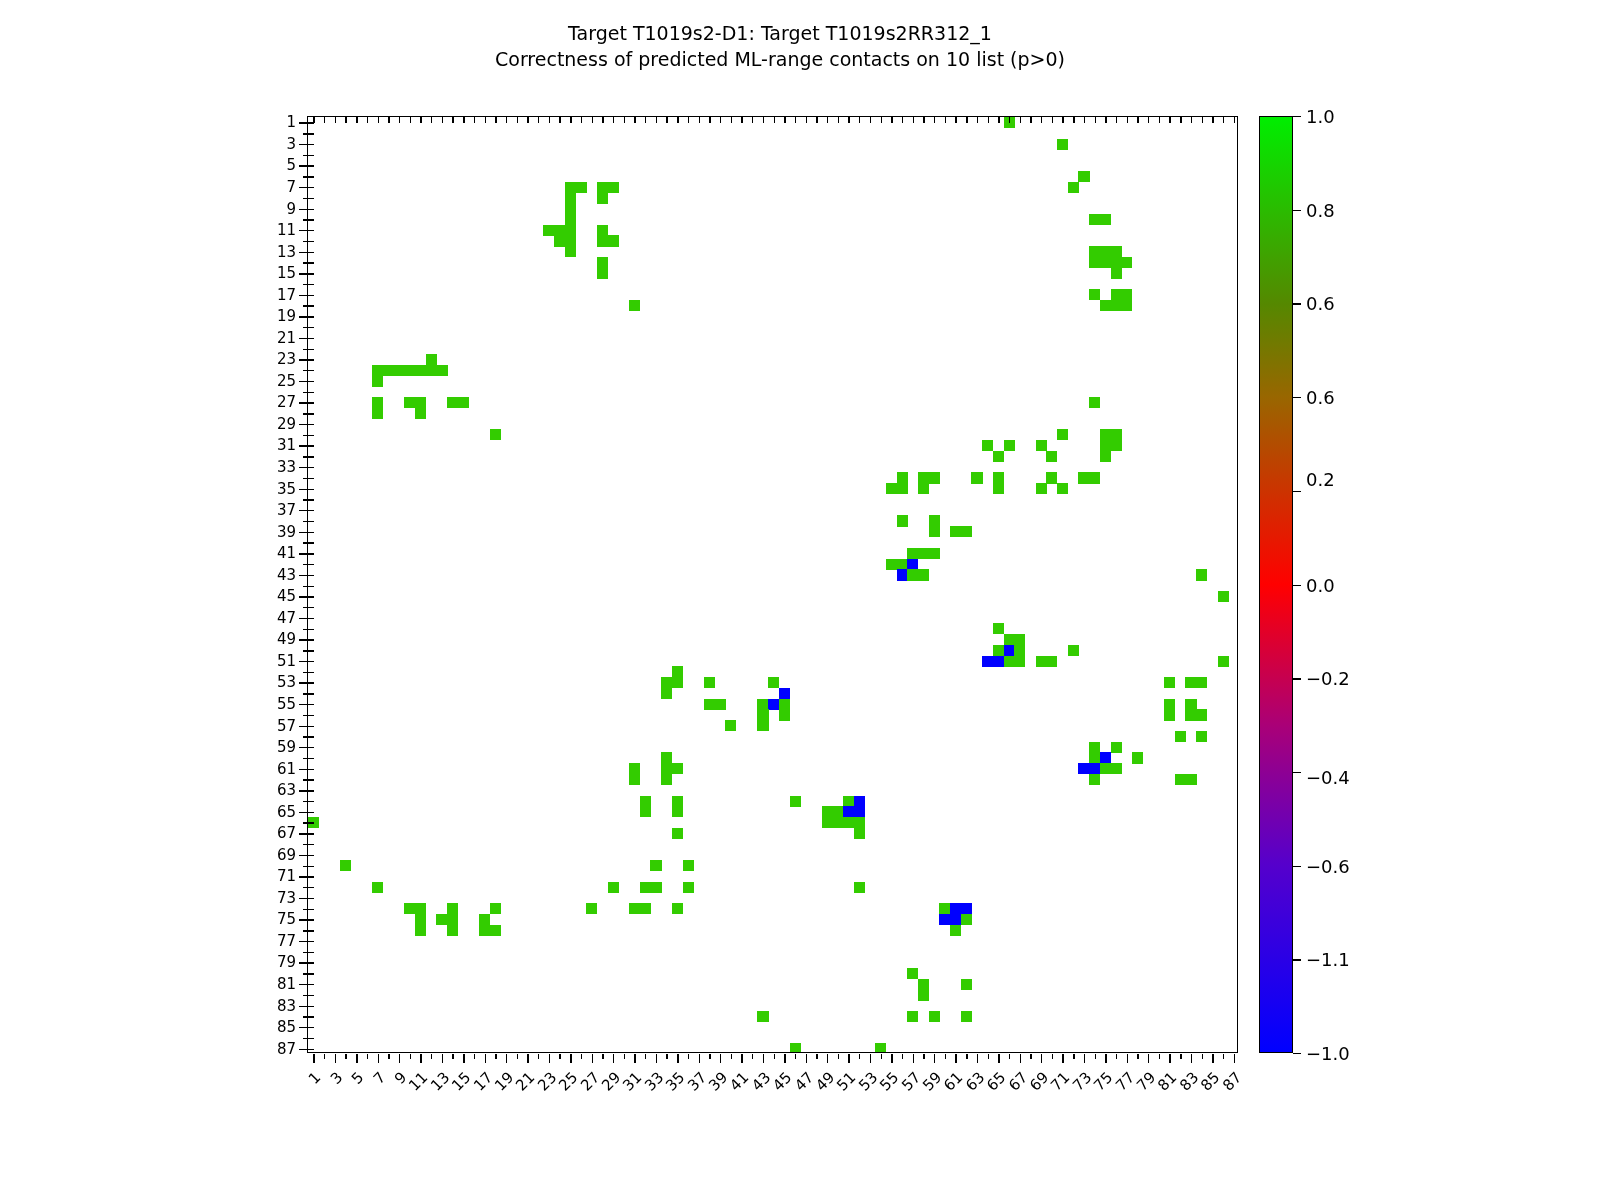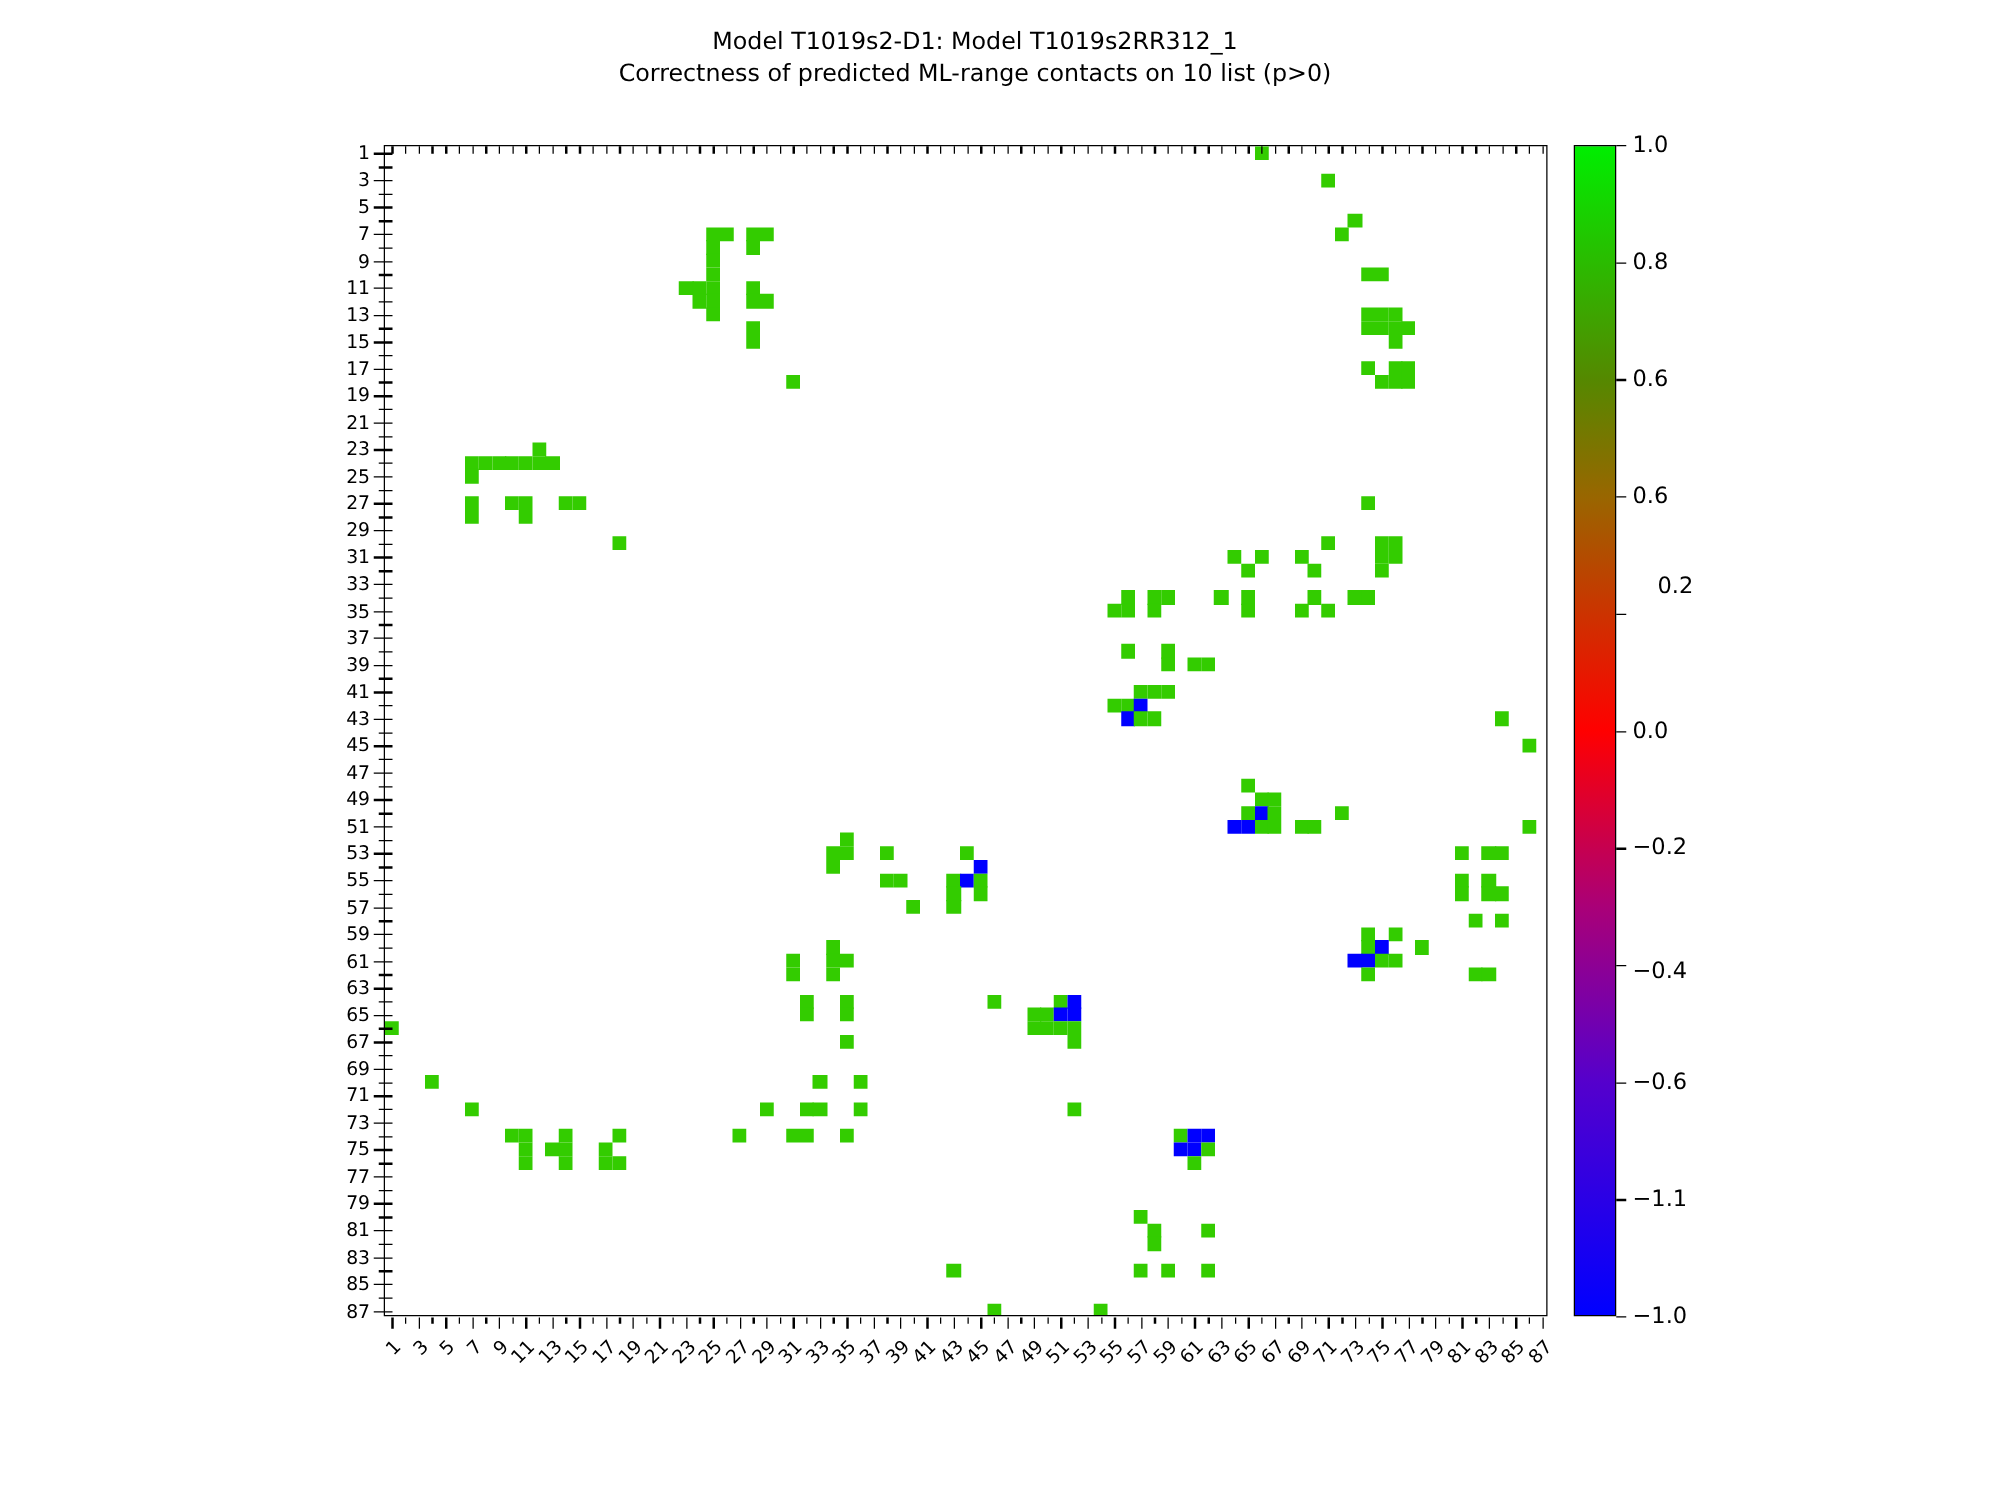--- a/index.html
+++ b/index.html
@@ -129,21 +129,21 @@
     white-space: nowrap;
     transform: translateY(-50%);
   }
 </style>
 </head>
 <body>
 
 <div id="page">
 
   <div class="title-block">
-    <div class="title-line">Model T1019s2-D1: Model T1019s2RR312_1</div>
+    <div class="title-line">Target T1019s2-D1: Target T1019s2RR312_1</div>
     <div class="title-line">Correctness of predicted ML-range contacts on 10 list (p&gt;0)</div>
   </div>
 
 
   <div id="plot-frame">
     <div id="cells-layer">
         <div class="cell" style="left: 695.575px; top: 0px; width: 11.1011px; height: 11.1701px; background: rgb(51, 204, 0);"></div>
         <div class="cell" style="left: 749.08px; top: 21.5402px; width: 11.1011px; height: 11.1701px; background: rgb(51, 204, 0);"></div>
         <div class="cell" style="left: 770.483px; top: 53.8506px; width: 11.1011px; height: 11.1701px; background: rgb(51, 204, 0);"></div>
         <div class="cell" style="left: 759.782px; top: 64.6207px; width: 11.1011px; height: 11.1701px; background: rgb(51, 204, 0);"></div>
@@ -808,21 +808,21 @@
     <div id="colorbar-ticks">
         <div class="cb-tick" style="top: 0px;"></div>
         <div class="cb-label" style="top: 0px;">1.0</div>
         <div class="cb-tick" style="top: 93.7px;"></div>
         <div class="cb-label" style="top: 93.7px;">0.8</div>
         <div class="cb-tick" style="top: 187.4px;"></div>
         <div class="cb-label" style="top: 187.4px;">0.6</div>
         <div class="cb-tick" style="top: 281.1px;"></div>
         <div class="cb-label" style="top: 281.1px;">0.6</div>
         <div class="cb-tick" style="top: 374.8px;"></div>
-        <div class="cb-label" style="top: 353px; margin-left: 20px;">0.2</div>
+        <div class="cb-label" style="top: 363px;">0.2</div>
         <div class="cb-tick" style="top: 468.5px;"></div>
         <div class="cb-label" style="top: 468.5px;">0.0</div>
         <div class="cb-tick" style="top: 562.2px;"></div>
         <div class="cb-label" style="top: 562.2px;">−0.2</div>
         <div class="cb-tick" style="top: 655.9px;"></div>
         <div class="cb-label" style="top: 661px;">−0.4</div>
         <div class="cb-tick" style="top: 749.6px;"></div>
         <div class="cb-label" style="top: 749.6px;">−0.6</div>
         <div class="cb-tick" style="top: 843.3px;"></div>
         <div class="cb-label" style="top: 843.3px;">−1.1</div>

